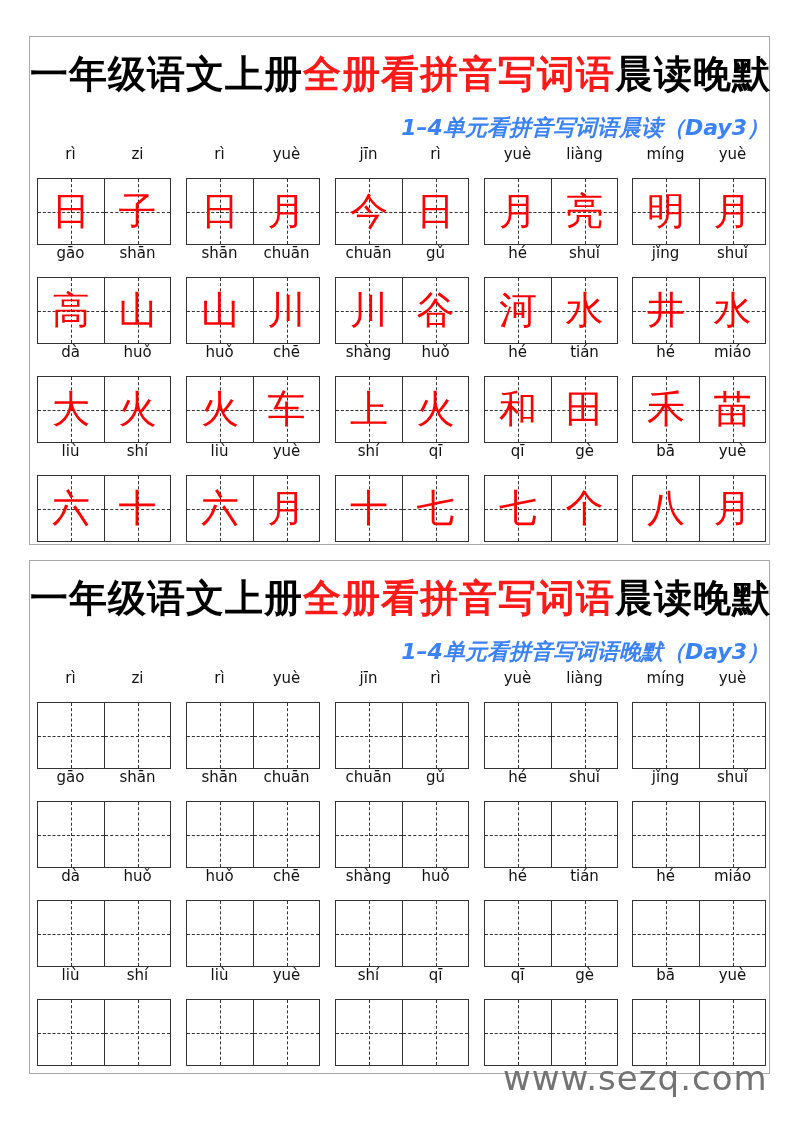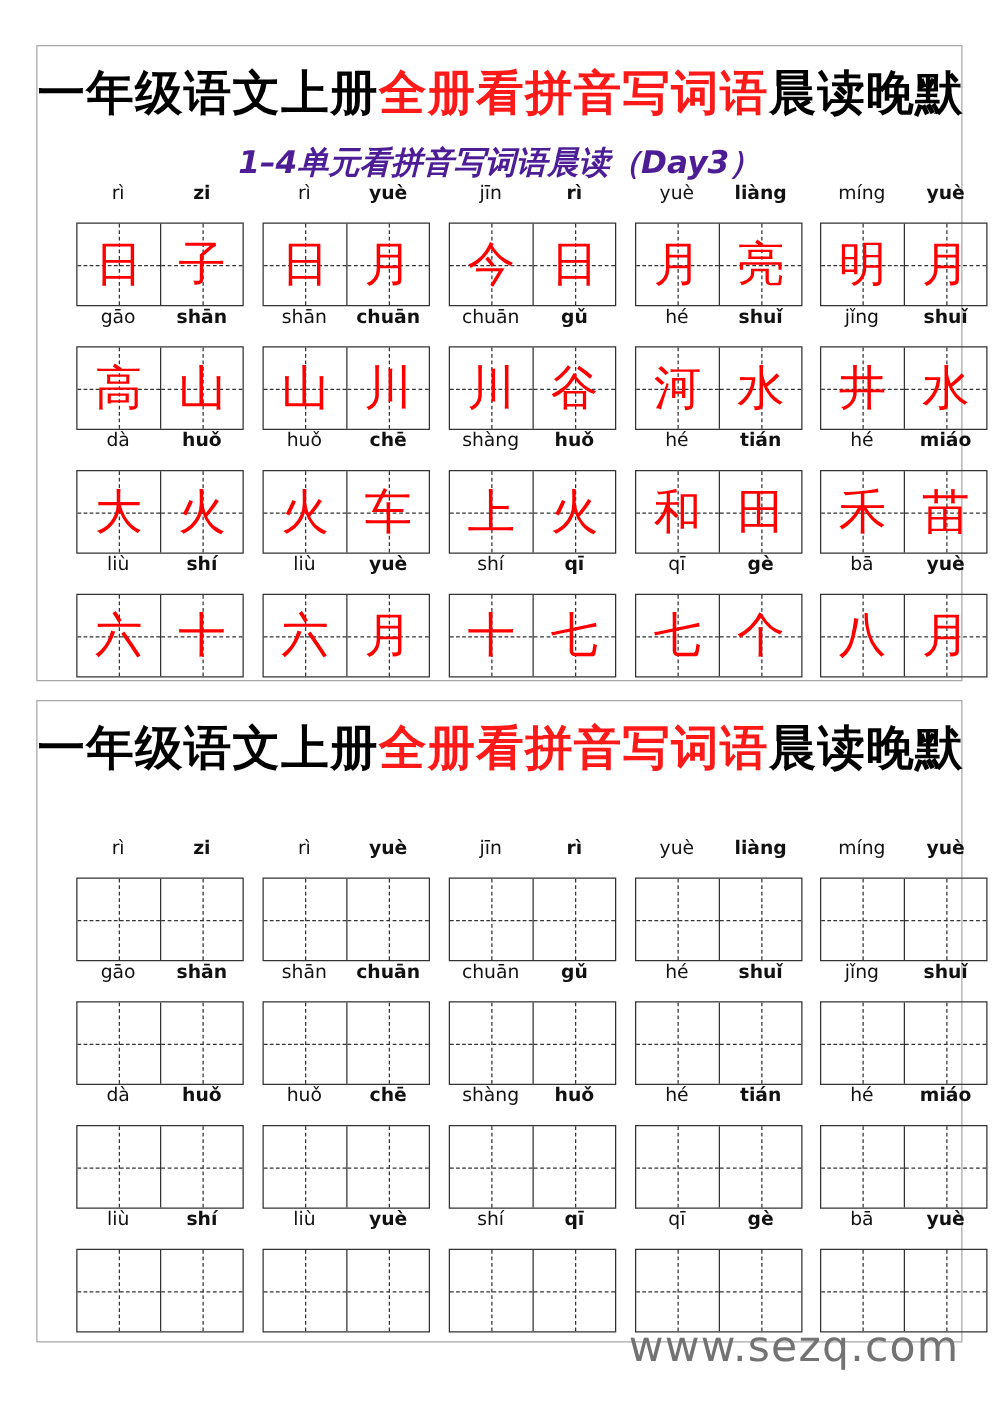--- a/index.html
+++ b/index.html
@@ -4,28 +4,28 @@
 <style>
   html, body { margin:0; padding:0; }
   body { width:800px; height:1131px; background:#ffffff; position:relative; overflow:hidden;
          font-family:"DejaVu Sans", sans-serif; }
   .panel { position:absolute; left:29px; width:741px; border:1px solid #a8a8a8; background:#fff; box-sizing:border-box; }
   #panel-1 { top:36px; height:509px; }
   #panel-2 { top:560px; height:514px; }
   .title { position:absolute; left:0; width:100%; top:12px; text-align:center; font-size:38px; font-weight:bold;
            font-family:"DejaVu Serif", serif; letter-spacing:1px; white-space:nowrap; color:#000; }
   .title .red { color:#ff1a1a; }
-  .subtitle { position:absolute; left:0; width:100%; top:76px; text-align:center; font-size:25px; font-weight:bold;
-              font-style:italic; color:#4c1d95; font-family:"DejaVu Sans", sans-serif; white-space:nowrap; }
+  .subtitle { position:absolute; left:0; width:100%; top:76px; text-align:right; font-size:22px; font-weight:bold;
+              font-style:italic; color:#3b82f6; font-family:"DejaVu Sans", sans-serif; white-space:nowrap; }
   .grid { position:absolute; left:7px; top:108px; width:726px; }
-  .row { position:relative; height:99px;margin-left:24px; }
+  .row { position:relative; height:99px; }
   .group { position:absolute; top:0; width:134px; height:99px; }
   .py { position:absolute; top:0; width:67px; text-align:center; font-size:15px; color:#111;
         font-family:"DejaVu Sans", sans-serif; }
-  .py.l { left:0; } .py.r { left:67px;font-weight:bold; }
+  .py.l { left:0; } .py.r { left:67px; }
   .box { position:absolute; top:33px; left:0; width:134px; height:67px; border:1.5px solid #333; box-sizing:border-box; display:flex; }
   .cell { position:relative; width:50%; height:100%; box-sizing:border-box; }
   .cell + .cell { border-left:1.5px solid #333; }
   .cell::before { content:""; position:absolute; left:0; right:0; top:50%; border-top:1.5px dashed #333; }
   .cell::after { content:""; position:absolute; top:0; bottom:0; left:50%; border-left:1.5px dashed #333; }
   .hz { position:absolute; inset:0; display:flex; align-items:center; justify-content:center; font-size:38px;
         color:#ff0000; font-family:"DejaVu Serif", serif; z-index:2; }
   .footer { position:absolute; top:1090px; left:0; width:100%; text-align:center; font-size:24px; color:#000;
             font-family:"DejaVu Serif", serif;margin-top:48px; }
   .watermark { position:absolute; top:1058px; left:503px; font-size:34px; color:#737373; font-family:"DejaVu Sans", sans-serif;
@@ -284,20 +284,21 @@
               <div class="hz">月</div>
             </div>
           </div>
         </div>
       </div>
     </div>
 </div>
 
 <div class="panel" id="panel-2">
   <div class="title"><span>一年级语文上册</span><span class="red">全册看拼音写词语</span><span>晨读晚默</span></div>
+  <div class="subtitle">1–4单元看拼音写词语晚默（Day3）</div>
   <div class="grid">
       <div class="row">
         <div class="group" style="left: 0px;">
           <div class="py l">rì</div>
           <div class="py r">zi</div>
           <div class="box">
             <div class="cell">
               <div class="hz"></div>
             </div>
             <div class="cell">

